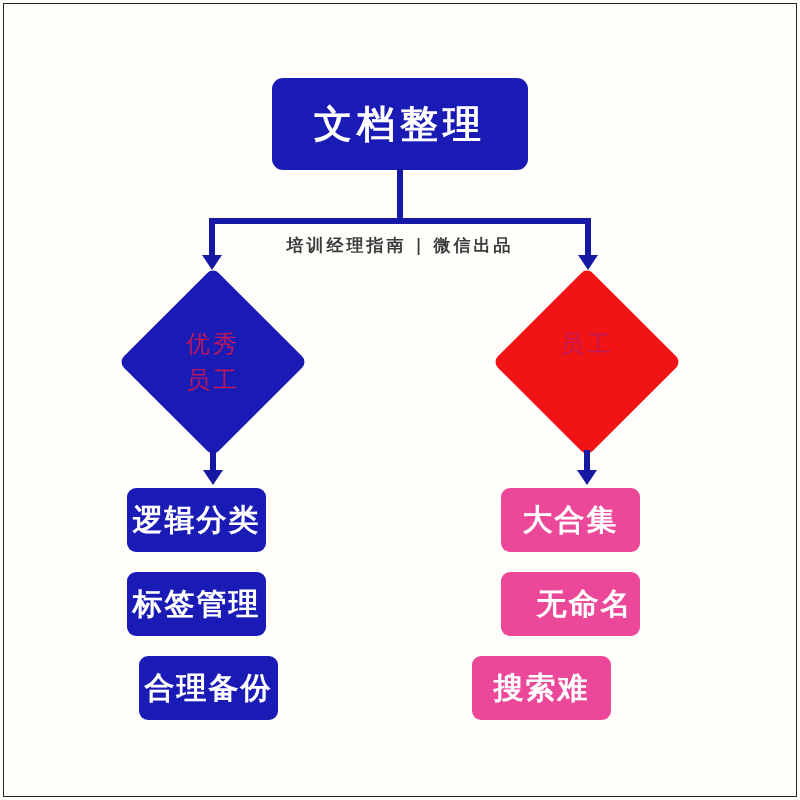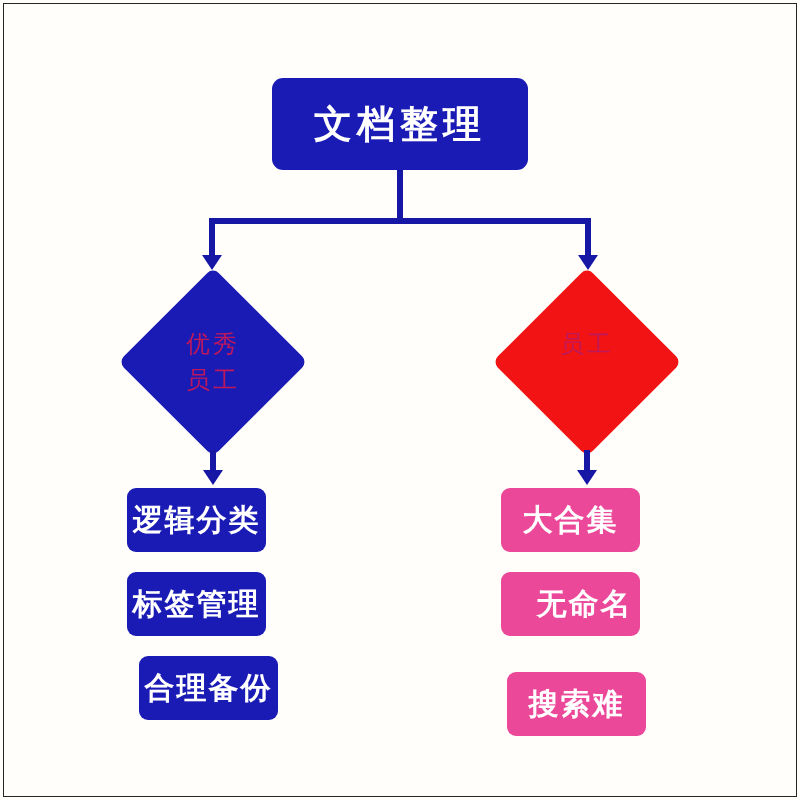--- a/index.html
+++ b/index.html
@@ -97,20 +97,21 @@
 
   <div class="line" style="left:397px; top:170px; width:6px; height:50px;"></div>
   <div class="line" style="left:209px; top:218px; width:382px; height:6px;"></div>
 
   <div class="line" style="left:209px; top:218px; width:6px; height:38px;"></div>
   <div class="arrowhead" style="left:202px; top:255px;"></div>
 
   <div class="line" style="left:585px; top:218px; width:6px; height:38px;"></div>
   <div class="arrowhead" style="left:578px; top:255px;"></div>
 
+  <div class="watermark">培训经理指南 | 微信出品</div>
 
   <div class="diamond blue" style="left:146px; top:295px;"></div>
   <div class="diamond-label" style="left:143px; top:326px;">
     <span>优秀</span>
     <span>员工</span>
   </div>
 
   <div class="diamond red" style="left:520px; top:295px;"></div>
   <div class="diamond-label" style="left:517px; top:326px;">
     <span>员工</span>
@@ -121,14 +122,14 @@
 
   <div class="line" style="left:584px; top:450px; width:6px; height:22px;"></div>
   <div class="arrowhead" style="left:577px; top:470px;"></div>
 
   <div class="node blue item-node" style="left:127px; top:488px;">逻辑分类</div>
   <div class="node blue item-node" style="left:127px; top:572px;">标签管理</div>
   <div class="node blue item-node" style="left:139px; top:656px;">合理备份</div>
 
   <div class="node red item-node" style="left:501px; top:488px;">大合集</div>
   <div class="node red item-node" style="left:501px; top:572px;padding-left:28px;">无命名</div>
-  <div class="node red item-node" style="left:507px; top:656px;margin-top:16px;">搜索难</div>
+  <div class="node red item-node" style="left:472px; top:656px;">搜索难</div>
 </div>
 
 </body></html>

